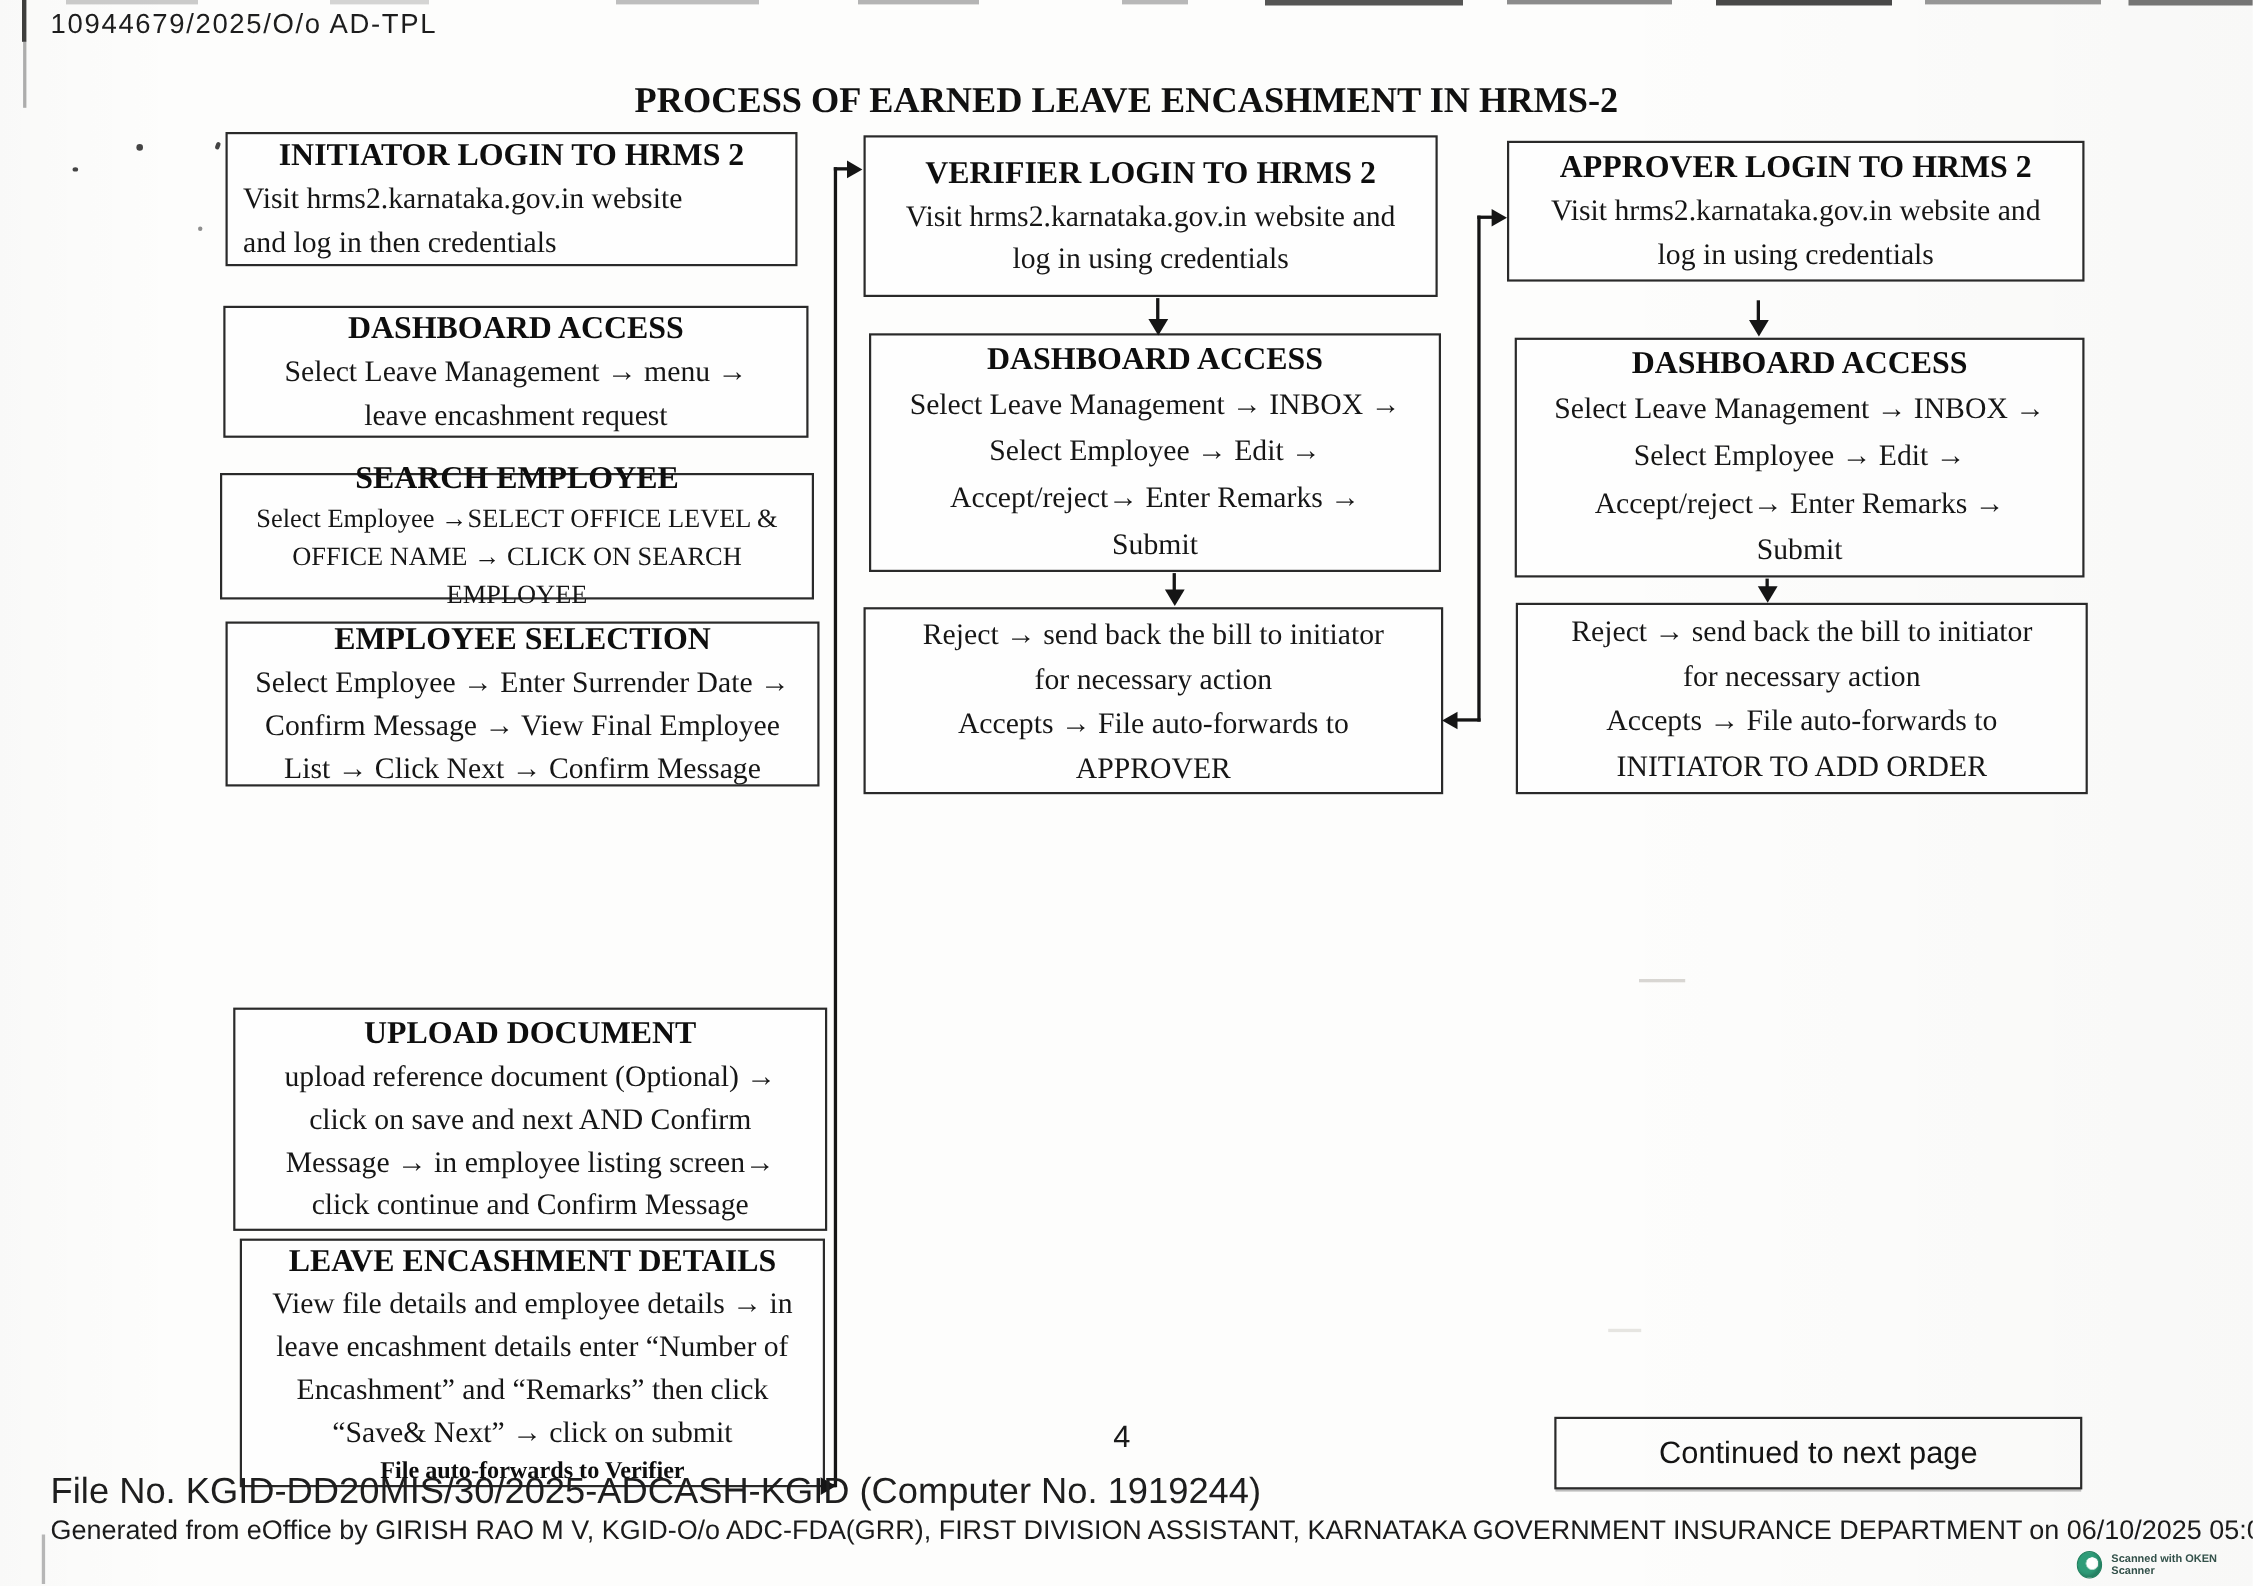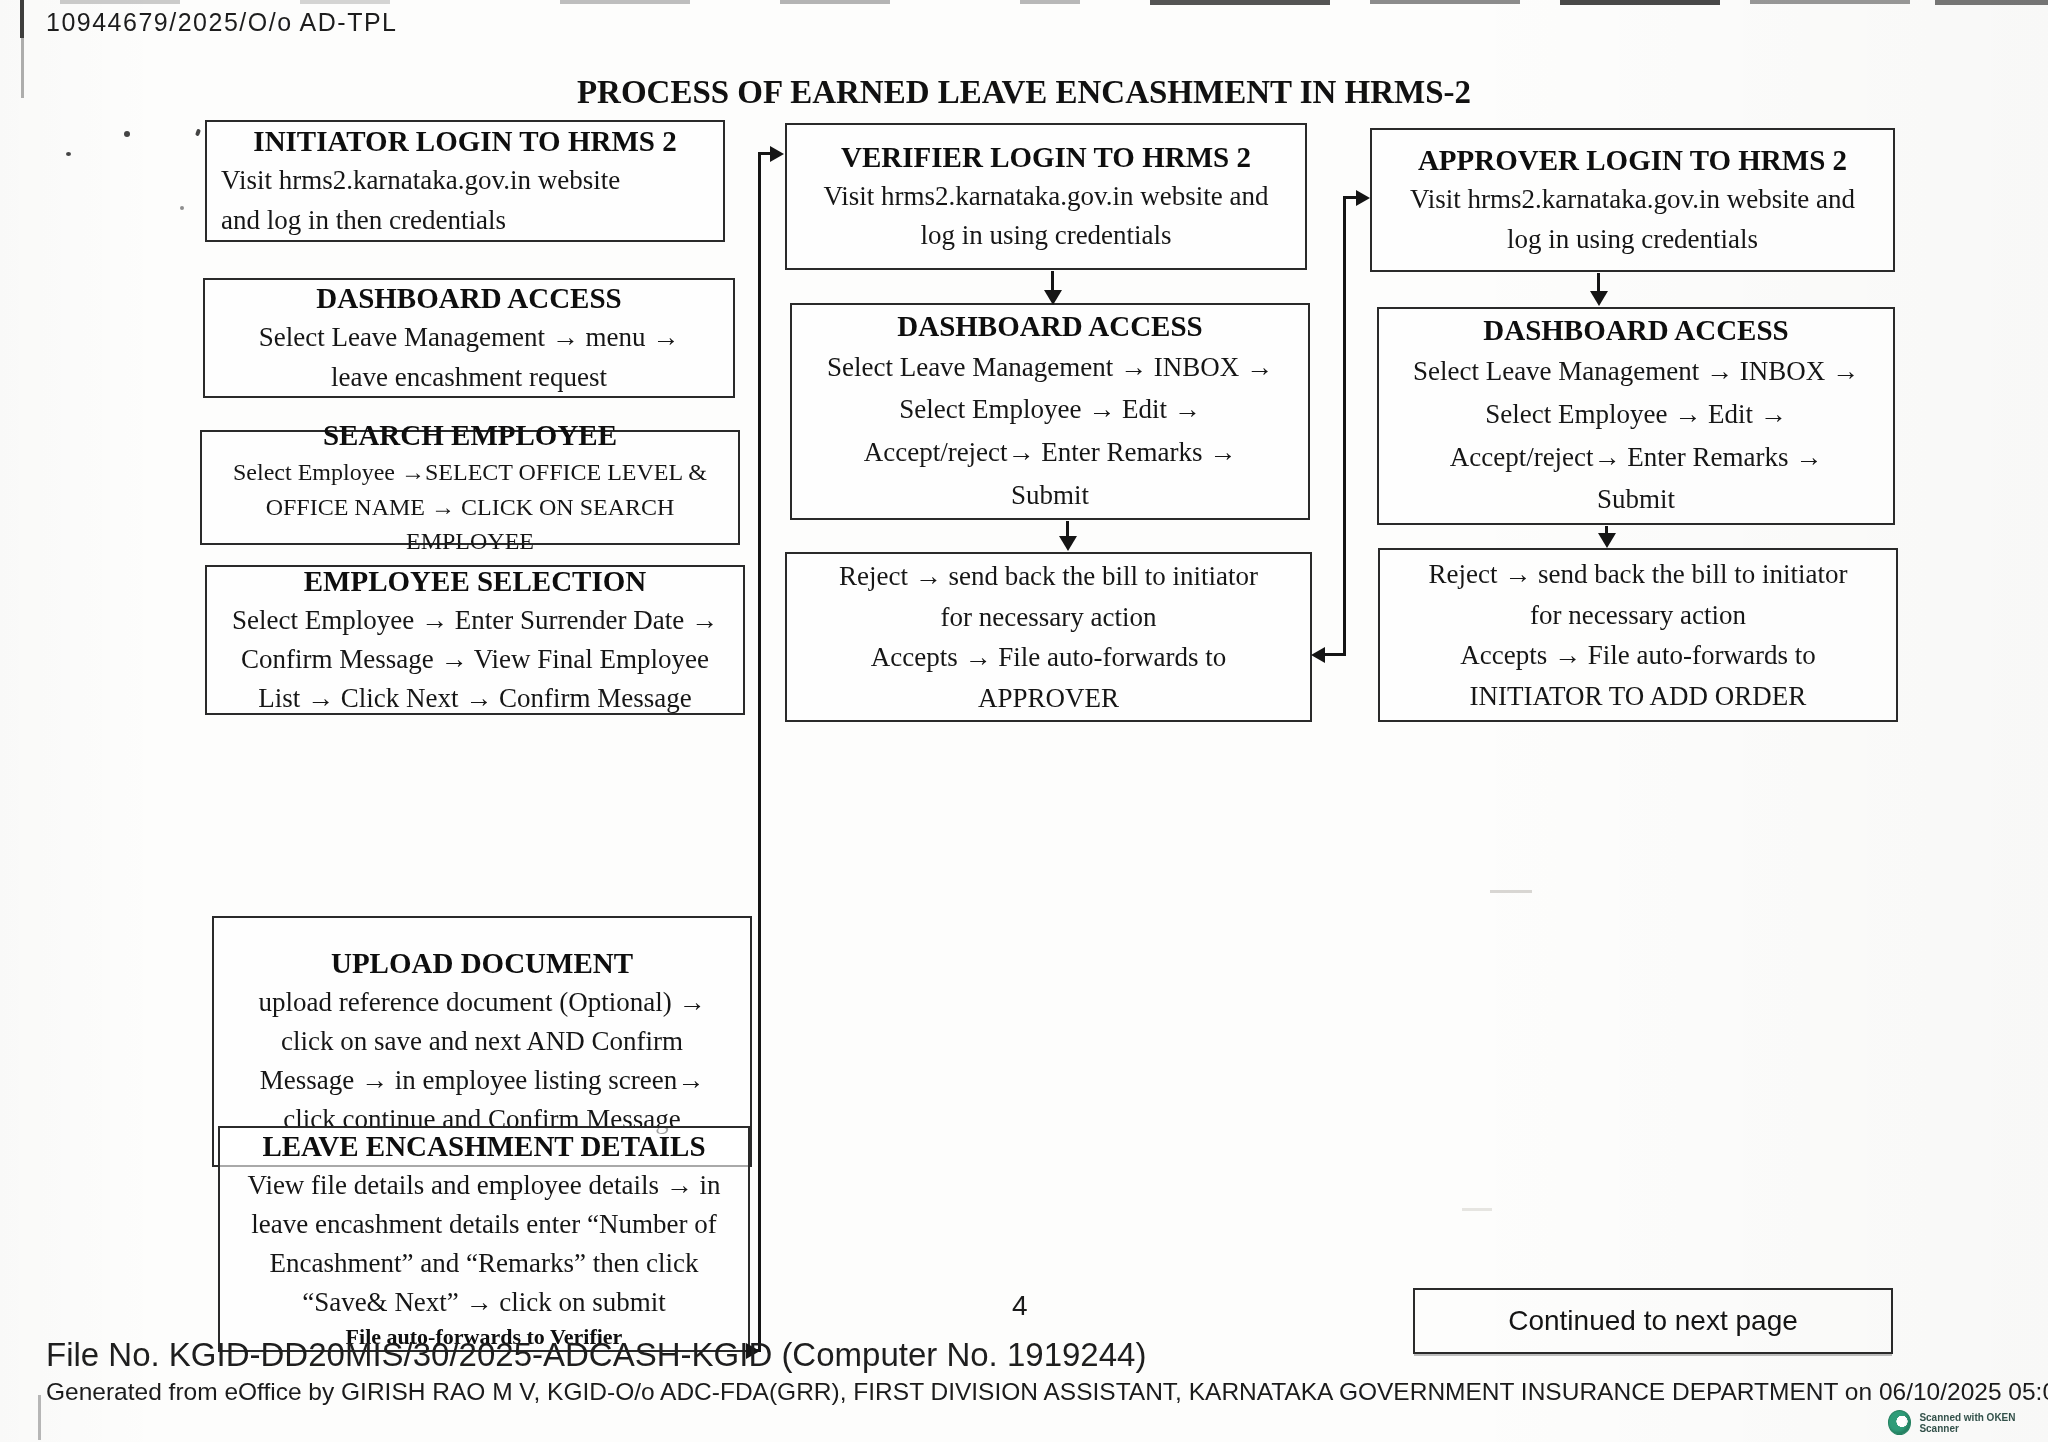--- a/index.html
+++ b/index.html
@@ -37,30 +37,30 @@
   .bb{font-size:27px;color:#161616;text-align:center;line-height:1.45;white-space:pre-line;}
   .bf{font-weight:bold;font-size:22px;color:#0e0e0e;text-align:center;line-height:1.3;}
   
   #b0{left:205px;top:120px;width:520px;height:122px;}
   #b0 .bb{text-align:left;padding-left:6px;}
   #b1{left:203px;top:278px;width:532px;height:120px;}
   #b2{left:200px;top:430px;width:540px;height:115px;}
   #b2 .bb{font-size:24px;}
   #b3{left:205px;top:565px;width:540px;height:150px;}
   #b4{left:210px;top:742px;width:538px;height:153px;}
-  #b5{left:212px;top:916px;width:540px;height:251px;}
+  #b5{left:212px;top:916px;width:540px;height:203px;}
   #b6{left:218px;top:1126px;width:532px;height:226px;}
   
   #m0{left:785px;top:123px;width:522px;height:147px;}
   #m1{left:790px;top:303px;width:520px;height:217px;}
   #m1 .bb{line-height:1.58;}
   #m2{left:785px;top:552px;width:527px;height:170px;}
   #m2 .bb{line-height:1.5;}
   
-  #a0{left:1370px;top:128px;width:525px;height:144px;}
+  #a0{left:1370px;top:128px;width:525px;height:128px;}
   #a1{left:1377px;top:307px;width:518px;height:218px;}
   #a1 .bb{line-height:1.58;}
   #a2{left:1378px;top:548px;width:520px;height:174px;}
   #a2 .bb{line-height:1.5;}
   
   .line{position:absolute;background:#151515;}
   .arrow-down{position:absolute;width:0;height:0;
     border-left:9px solid transparent;border-right:9px solid transparent;
     border-top:15px solid #151515;}
   .arrow-right{position:absolute;width:0;height:0;

